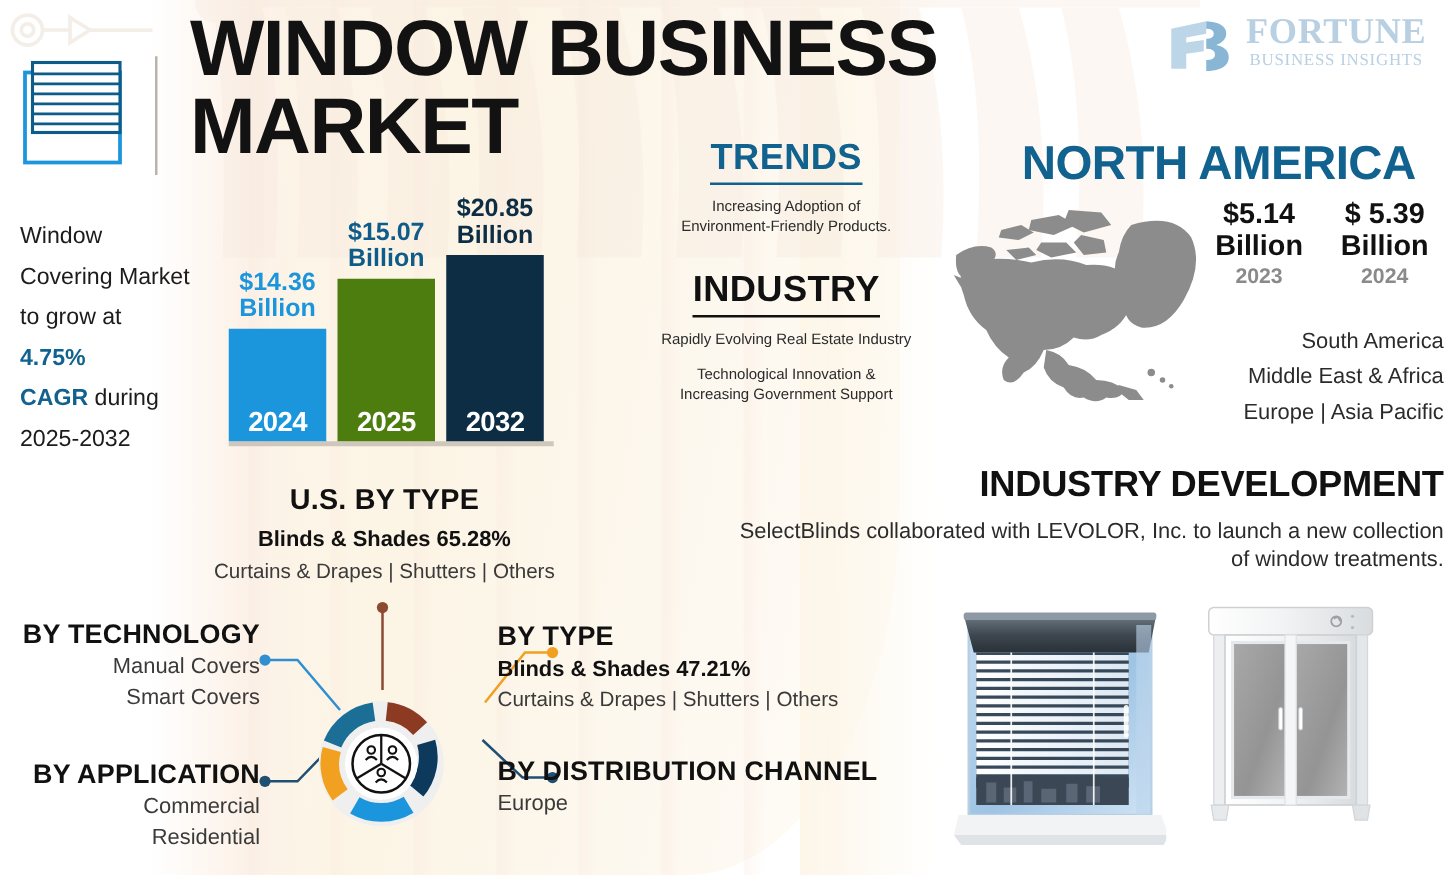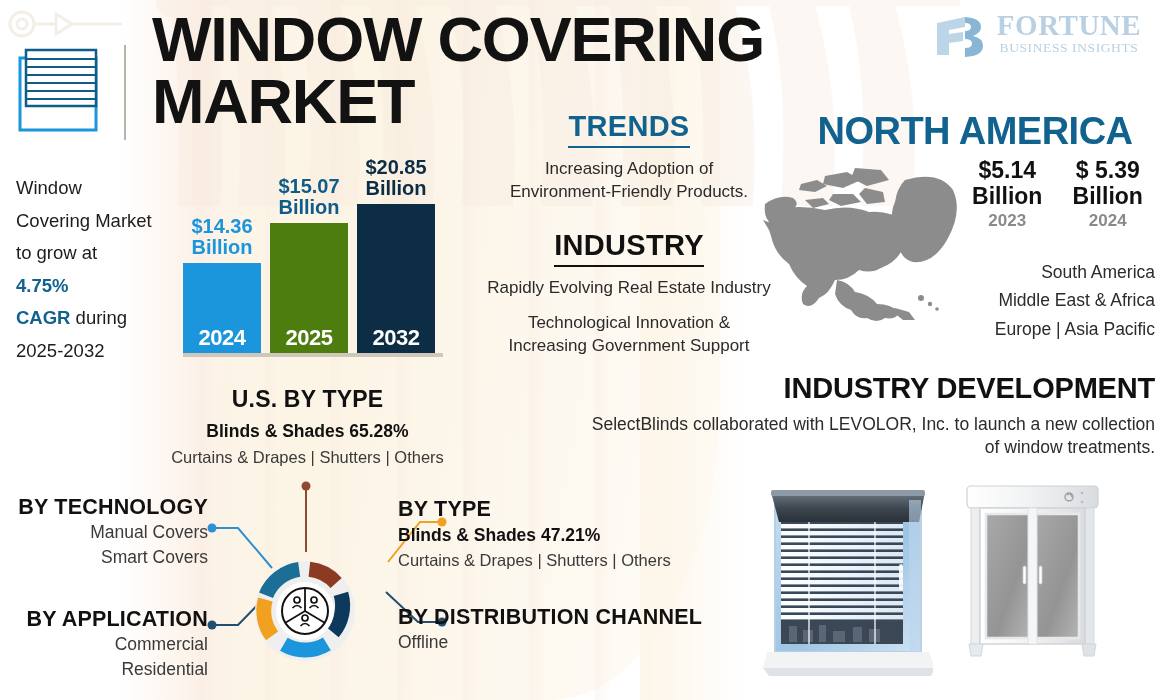--- a/index.html
+++ b/index.html
@@ -68,21 +68,21 @@
   .bar-year{
     position:absolute;left:0;bottom:2px;width:78px;text-align:center;
     color:#fff;font-weight:bold;font-size:22px;letter-spacing:-.5px;
   }
 
   
   .tr-wrap{position:absolute;left:458px;top:110px;width:342px;text-align:center;}
   .sec-h{font-size:29px;font-weight:bold;letter-spacing:.3px;display:inline-block;padding-bottom:3px;}
   .sec-h.blue{color:#11628e;border-bottom:2px solid #11628e;}
   .sec-h.black{color:#111;border-bottom:2px solid #111;}
-  .sec-p{font-size:17px;line-height:1.36;color:#2b2b2b;margin-top:9px;}
+  .sec-p{font-size:12px;line-height:1.36;color:#2b2b2b;margin-top:9px;}
   .sec-p.sp{margin-top:12px;}
 
   
   .na-title{
     position:absolute;left:795px;top:110px;width:360px;text-align:center;
     font-size:38px;font-weight:bold;color:#11628e;letter-spacing:-.5px;
   }
   .na-map{position:absolute;left:755px;top:158px;width:215px;height:165px;}
   .na-vals{position:absolute;left:960px;top:158px;width:195px;display:flex;gap:6px;}
   .na-val{flex:1;text-align:center;}
@@ -162,21 +162,21 @@
       <line x1="12" y1="25" x2="82" y2="25"></line>
       <line x1="12" y1="33" x2="82" y2="33"></line>
       <line x1="12" y1="41" x2="82" y2="41"></line>
       <line x1="12" y1="49" x2="82" y2="49"></line>
       <line x1="12" y1="57" x2="82" y2="57"></line>
     </g>
   </svg>
   <div class="hdr-divider"></div>
 
   <div class="title">
-    <div>WINDOW COVERING</div>
+    <div>WINDOW BUSINESS</div>
     <div>MARKET</div>
   </div>
 
   <div class="logo">
     <svg class="logo-mark" viewBox="0 0 52 42">
       <path d="M2 8 L30 2 L30 12 L14 15 L14 19 L28 17 L28 26 L14 28 L14 40 L2 40 Z" fill="#bcd6e8"></path>
       <path d="M30 2 q16 1 16 10 q0 6 -8 9 q10 2 10 10 q0 10 -18 11 l0 -9 q7 0 7 -4.5 q0 -4.5 -7 -4.5 l0 -8 q6 0 6 -4 q0 -4 -6 -4z" fill="#89b6d4"></path>
     </svg>
     <div class="logo-txt">
       <div class="l1">FORTUNE</div>
@@ -356,21 +356,21 @@
   </div>
 
   <div class="seg right" style="left:398px;top:497px;width:330px;">
     <div class="h">BY TYPE</div>
     <div class="b">Blinds &amp; Shades 47.21%</div>
     <div class="t">Curtains &amp; Drapes  |  Shutters  |  Others</div>
   </div>
 
   <div class="seg right" style="left:398px;top:605px;width:330px;">
     <div class="h">BY DISTRIBUTION CHANNEL</div>
-    <div class="i">Offline</div>
+    <div class="i">Europe</div>
   </div>
 
   <svg class="win-a" viewBox="0 0 170 205">
     <defs>
       <linearGradient id="glassA" x1="0" y1="0" x2="1" y2="1">
         <stop offset="0%" stop-color="#c5ddf2"></stop>
           <stop offset="55%" stop-color="#9ec4e4"></stop>
           <stop offset="100%" stop-color="#cfe3f4"></stop>
       </linearGradient>
       <linearGradient id="hdrA" x1="0" y1="0" x2="0" y2="1">

